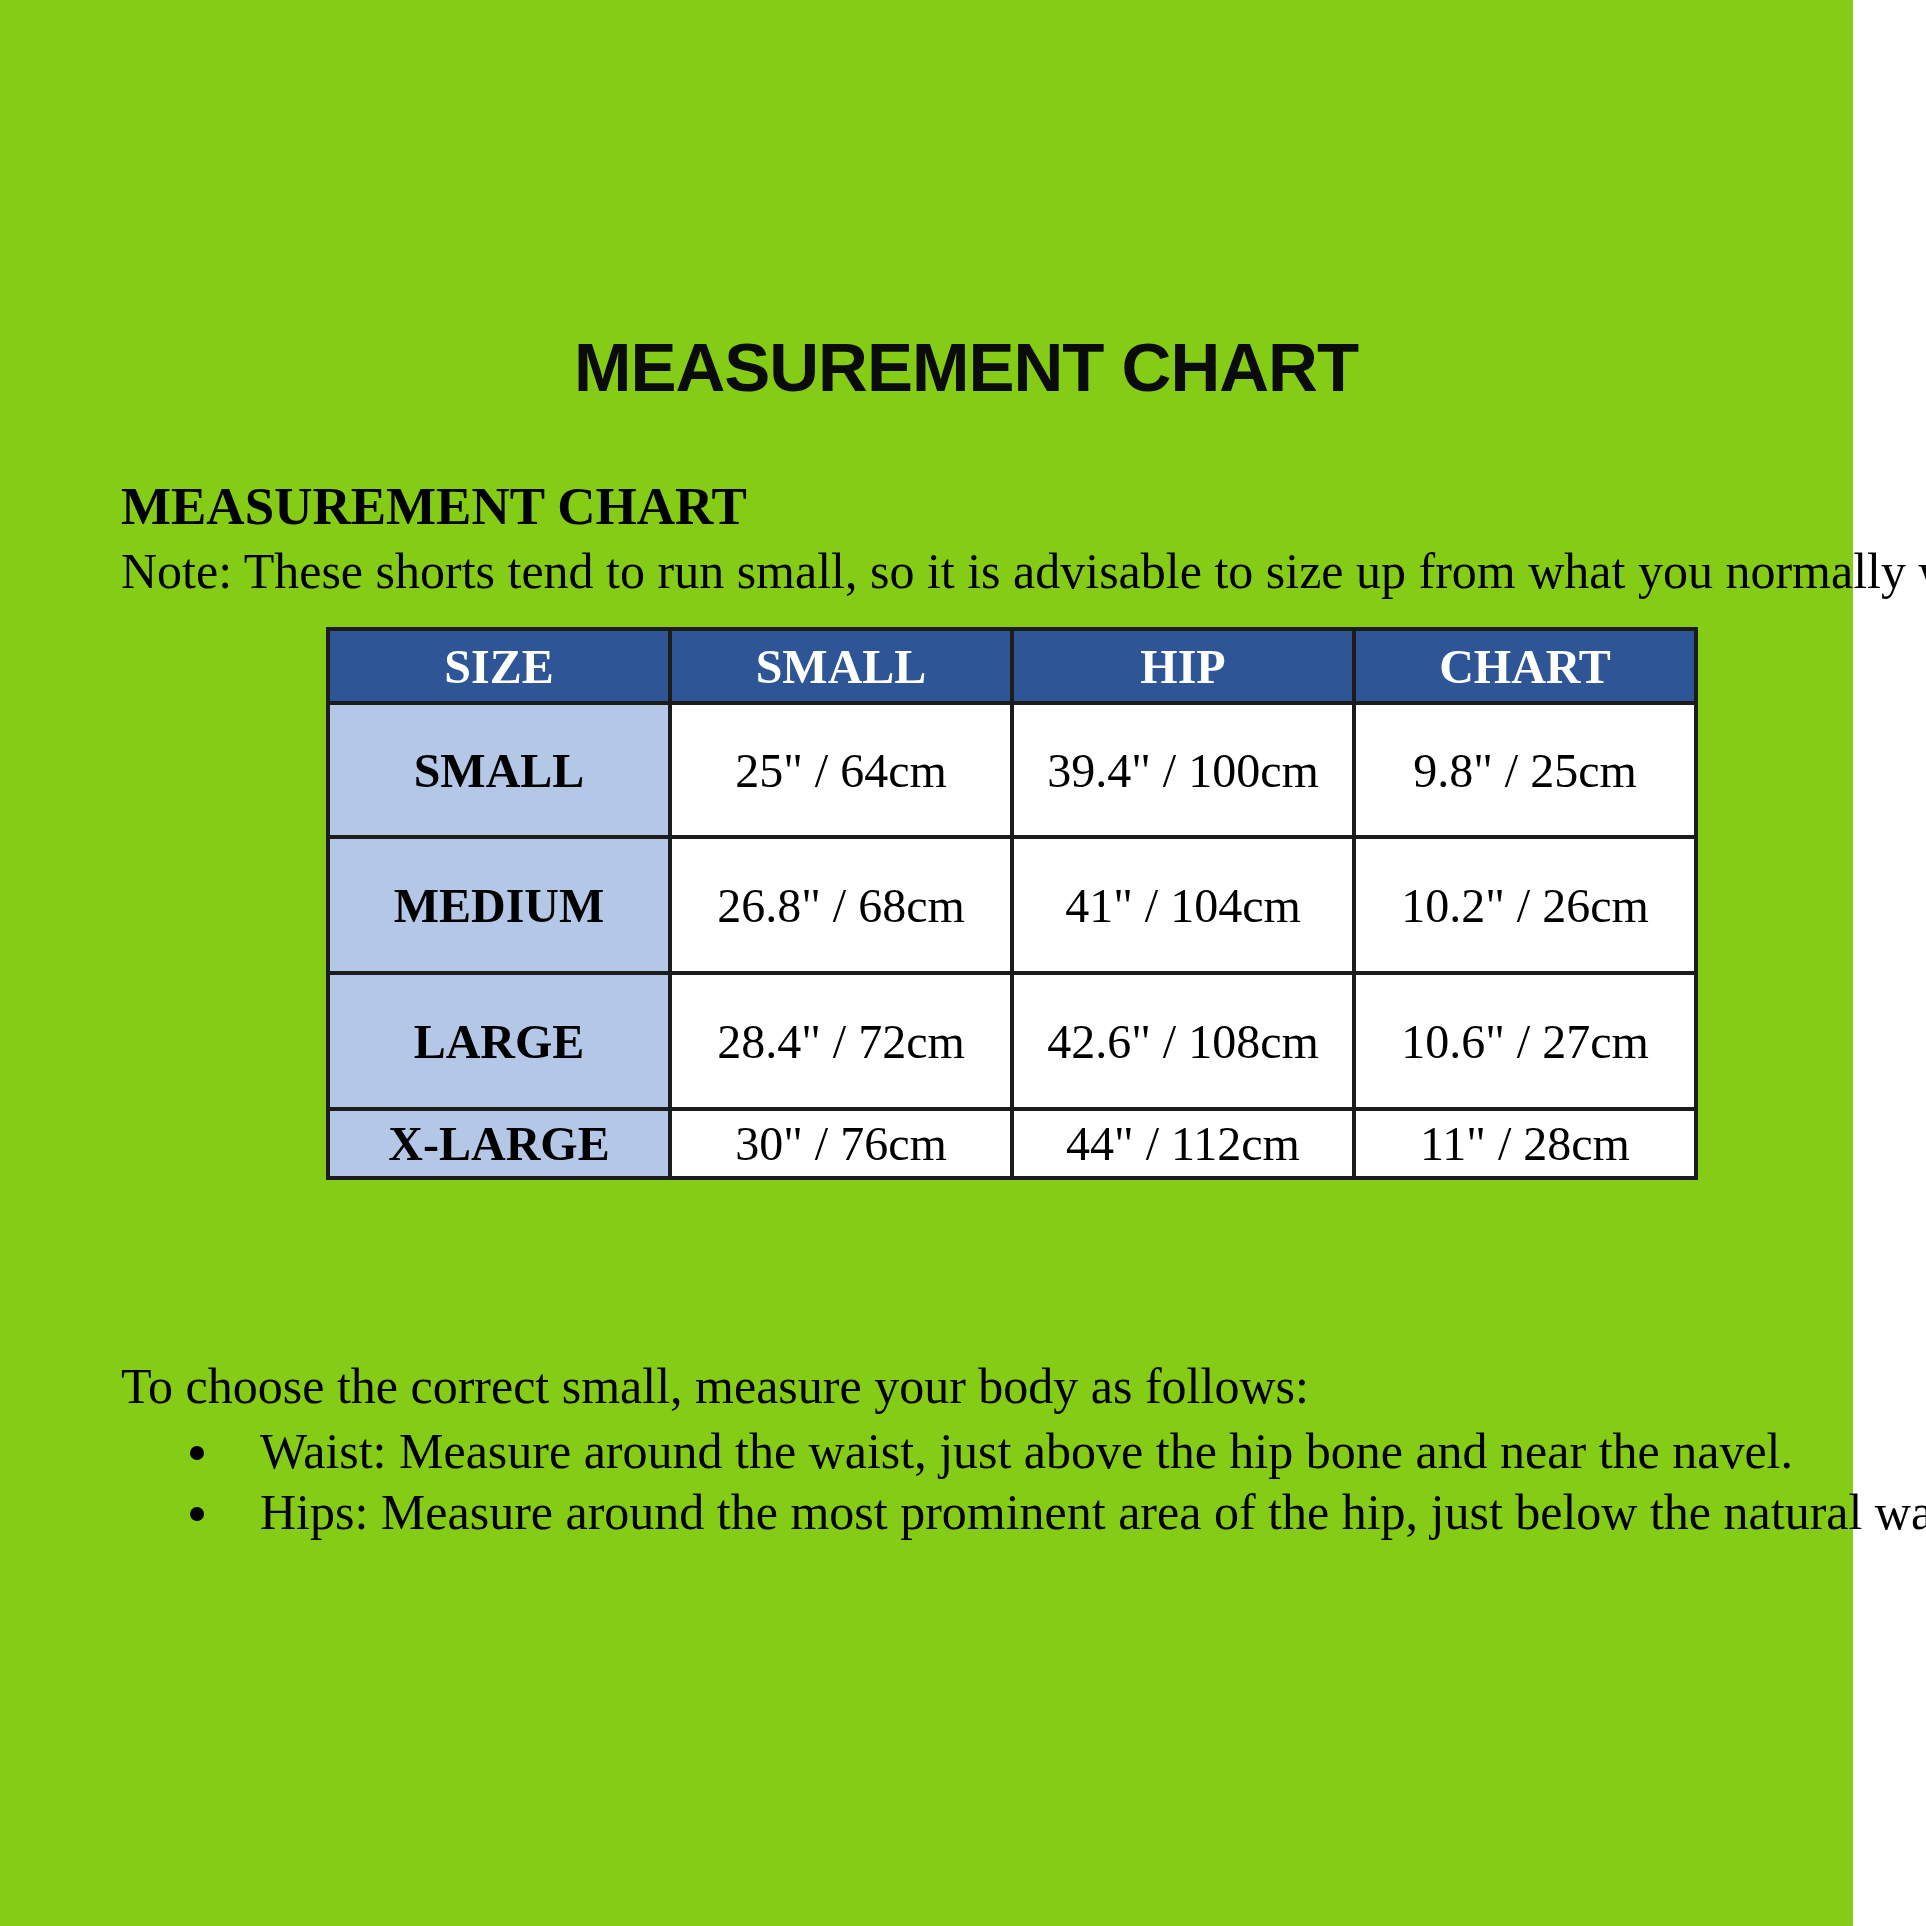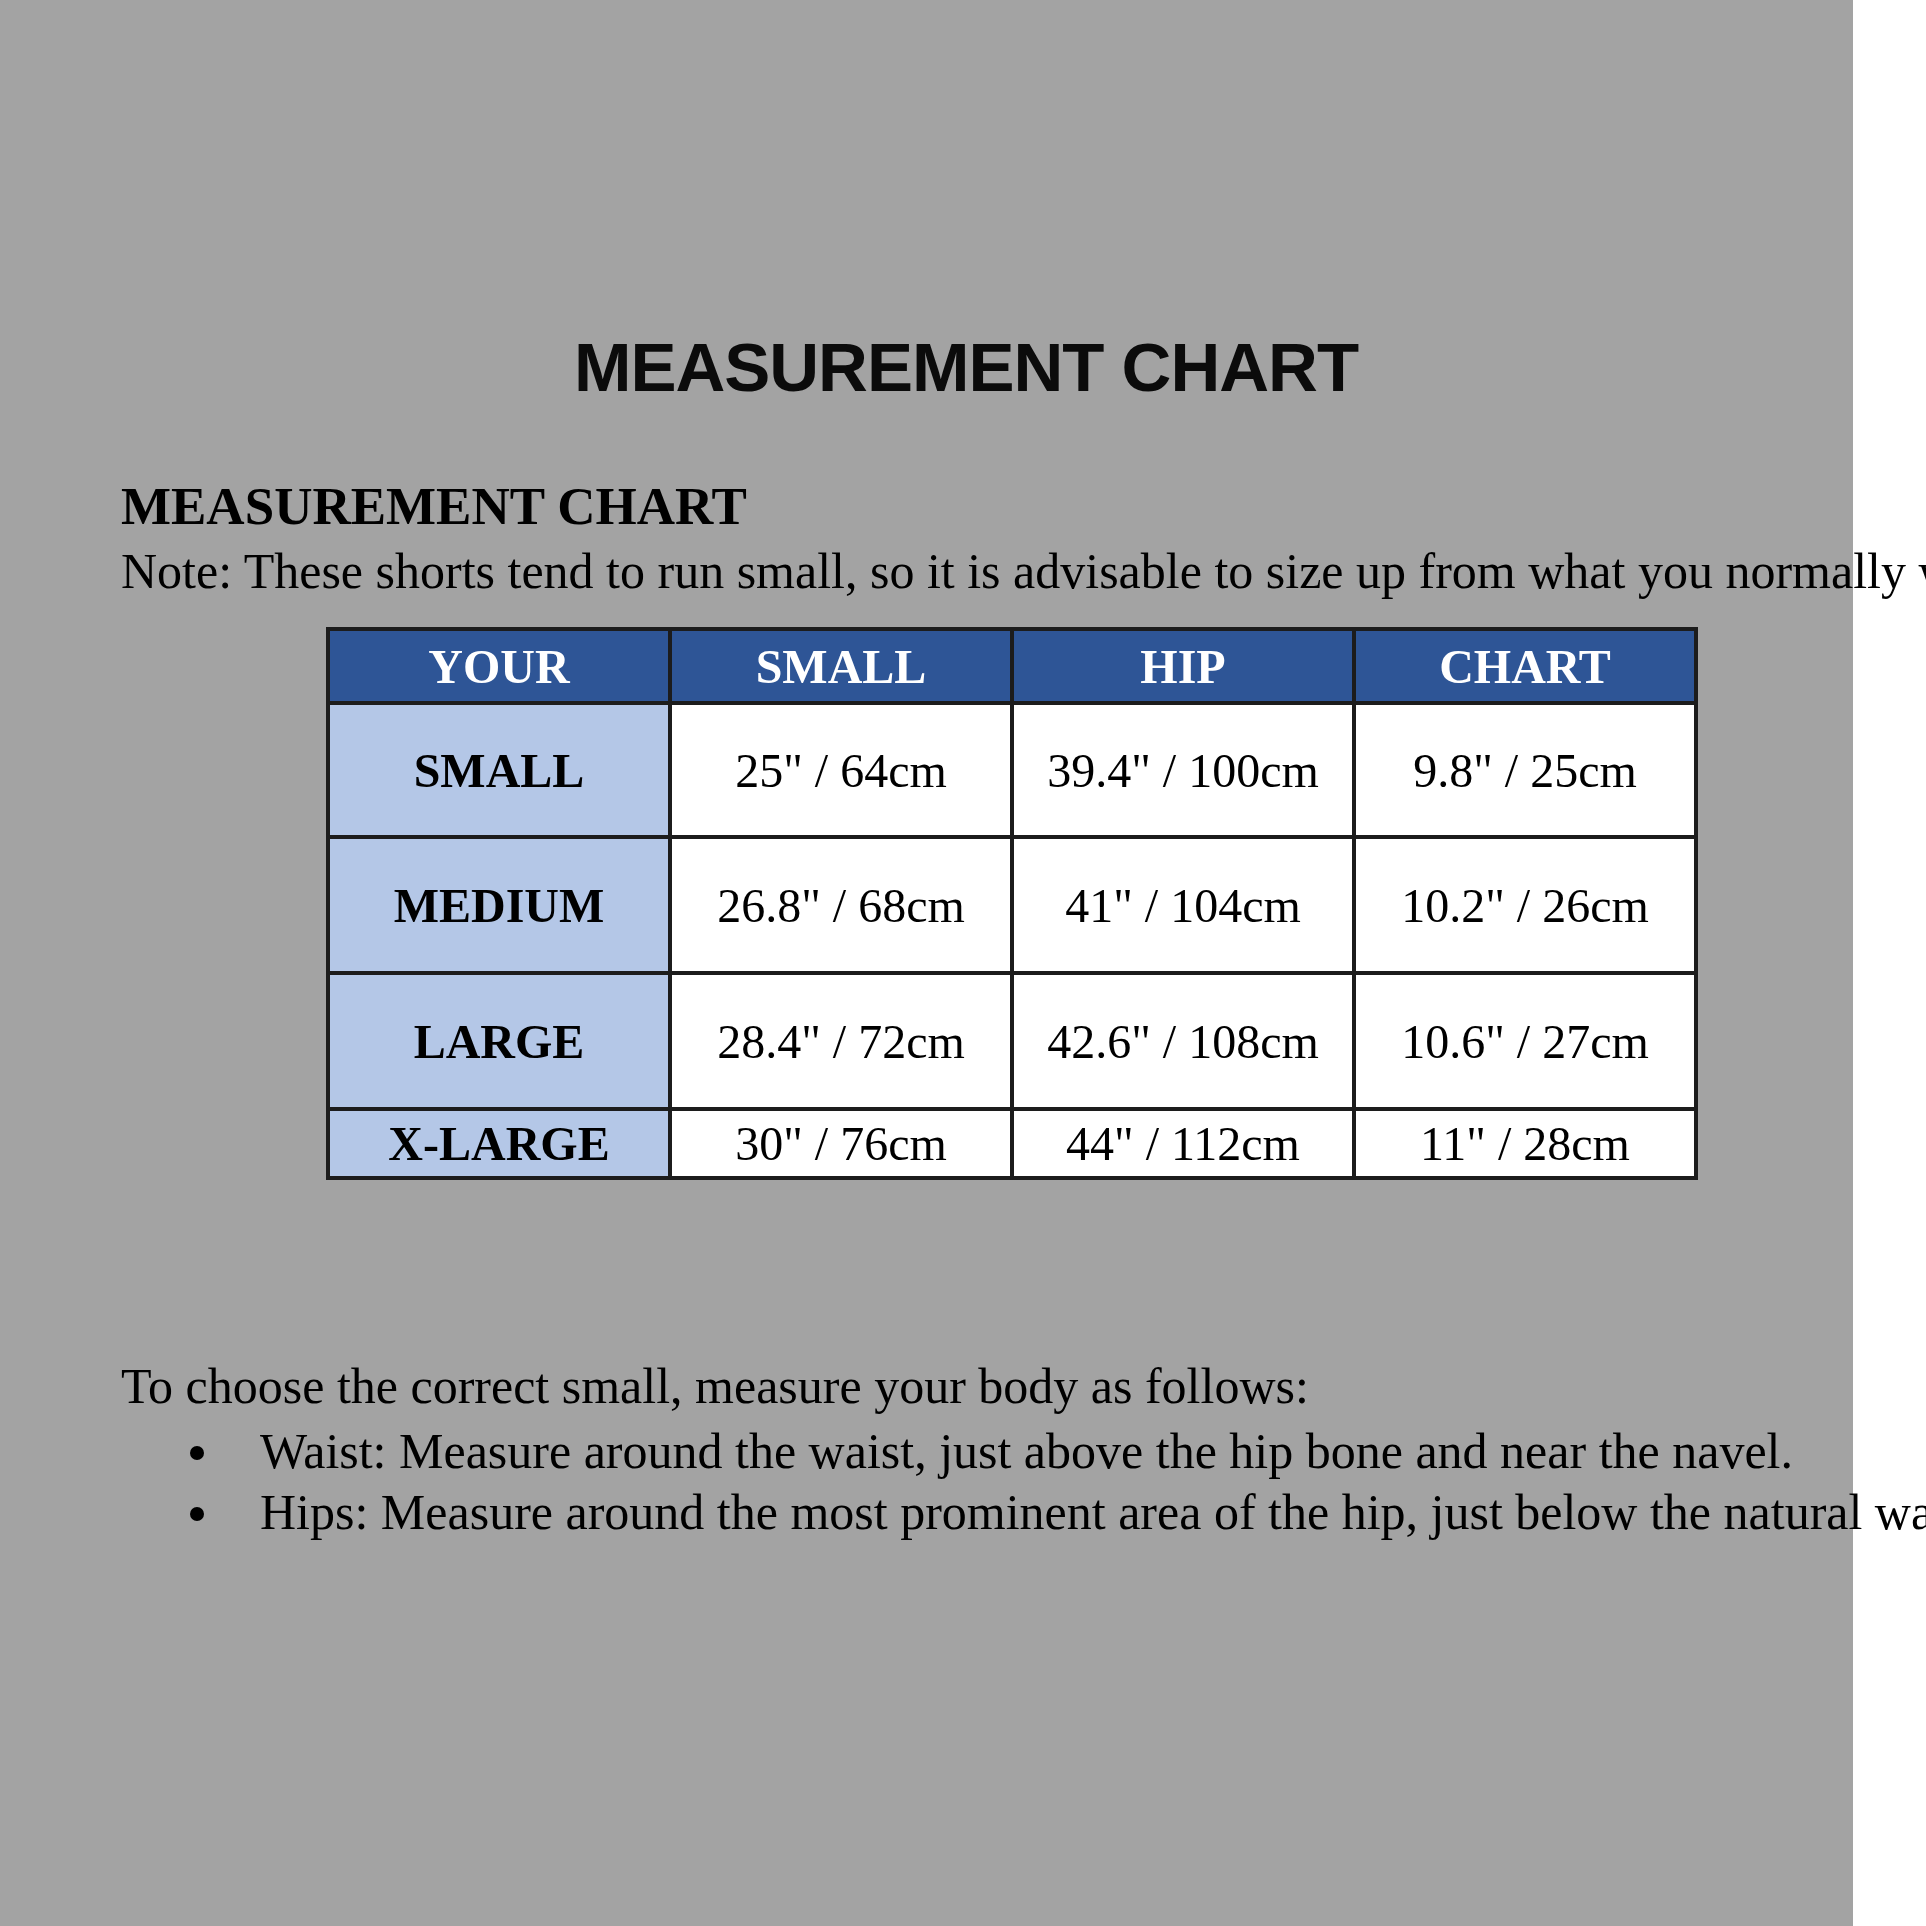--- a/index.html
+++ b/index.html
@@ -1,18 +1,18 @@
 <!DOCTYPE html>
 <html><head>
 <meta charset="utf-8">
 <style>
   * { margin:0; padding:0; box-sizing:border-box; }
   html,body { width:1927px; height:1927px; background:#ffffff; overflow:hidden;
               font-family:"Liberation Serif", serif; color:#000; }
-  .page { position:relative; width:1853px; height:1927px; background:#a3a3a3; }
+  .page { position:relative; width:1853px; height:1927px; background:#84cc16; }
 
   .doc-title {
     position:absolute; top:333px; left:79px; right:0;
     text-align:center;
     font-family:"Liberation Sans", sans-serif;
     font-weight:bold; font-size:69px; line-height:1;
     letter-spacing:-1px; color:#0b0b0b;
   }
 
   .section-heading {
@@ -77,21 +77,21 @@
 
   <table class="size-table">
     <colgroup>
         <col>
         <col>
         <col>
         <col>
       </colgroup>
     <thead>
       <tr>
-        <th>YOUR</th>
+        <th>SIZE</th>
         <th>SMALL</th>
         <th>HIP</th>
         <th>CHART</th>
       </tr>
     </thead>
     <tbody>
       <tr class="row-0">
         <td class="size-cell">SMALL</td>
         <td>25" / 64cm</td>
         <td>39.4" / 100cm</td>

